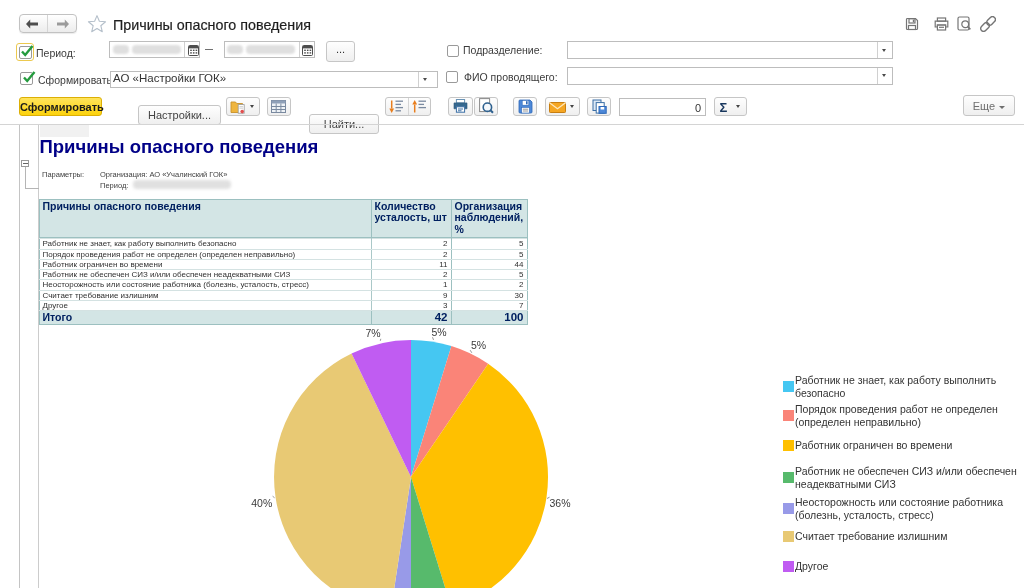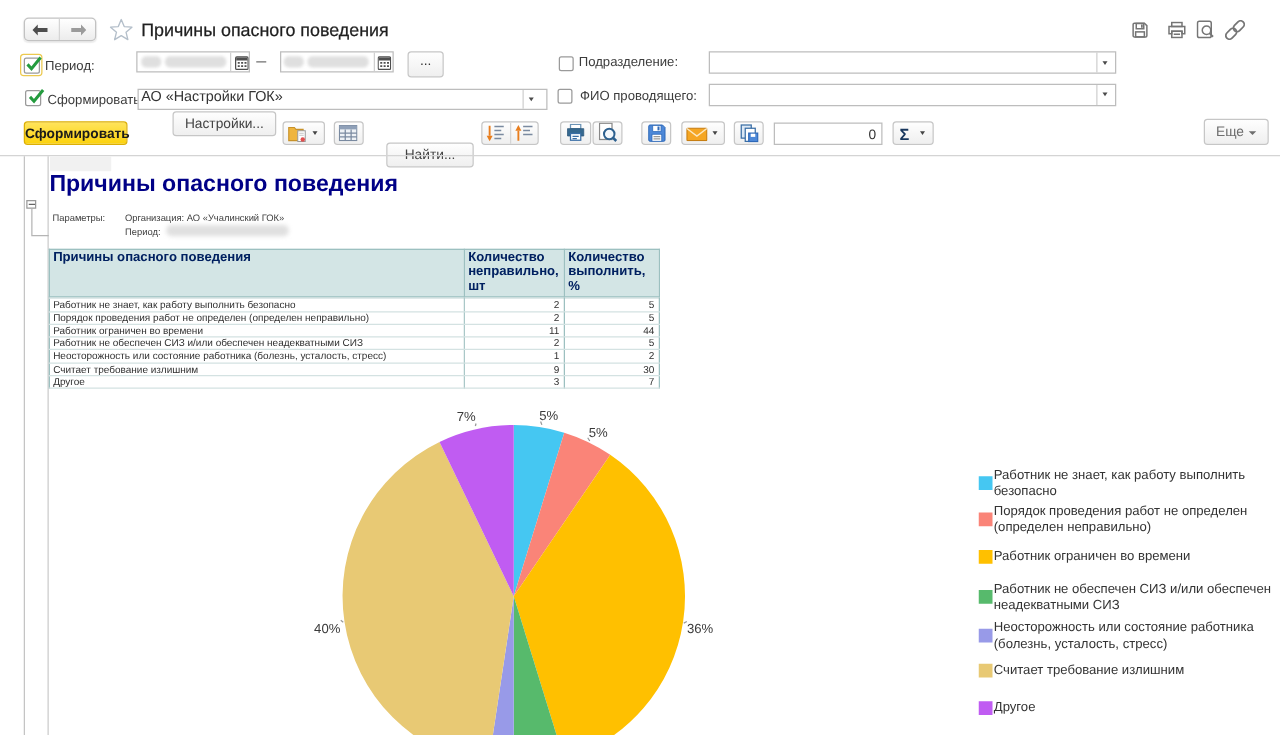--- a/index.html
+++ b/index.html
@@ -118,21 +118,21 @@
 <div class="abs" style="left:418px;top:71.5px;width:1px;height:15.5px;background:#d0d0d0;"></div>
 <div class="dd" style="left:423px;top:78px;"></div>
 
 <div class="cb" style="left:446px;top:71px;width:12px;height:12px;"></div>
 <div class="lbl" style="left:464px;top:71px;">ФИО проводящего:</div>
 <div class="field" style="left:567px;top:66.5px;width:326px;height:18px;"></div>
 <div class="abs" style="left:876.5px;top:67.5px;width:1px;height:16px;background:#d0d0d0;"></div>
 <div class="dd" style="left:882px;top:74px;"></div>
 
 <div class="abs" style="left:19px;top:96.5px;width:83px;height:19.5px;border:1px solid #dcaf05;border-radius:3px;background:linear-gradient(#ffe45c,#fcd20c);font-size:11px;font-weight:bold;color:#1a1a1a;text-align:left;line-height:19px;">Сформировать</div>
-<div class="btn" style="left:138px;top:89px;width:83px;height:19.5px;line-height:18px;">Настройки...</div>
+<div class="btn" style="left:138px;top:105px;width:83px;height:19.5px;line-height:18px;">Настройки...</div>
 <div class="btn" style="left:226px;top:96.5px;width:34px;height:19.5px;"></div>
 <svg class="abs" style="left:230px;top:99px;" width="16" height="15" viewBox="0 0 16 15">
     <path d="M1,3 L5.5,3 L6.7,4.5 L12.5,4.5 L12.5,13.5 L1,13.5 Z" fill="#efb53e" stroke="#c8922a" stroke-width="0.9"></path>
     <rect x="8.2" y="5.6" width="6" height="8.6" fill="#fff" stroke="#999" stroke-width="0.8"></rect>
     <line x1="9.4" y1="7.6" x2="13" y2="7.6" stroke="#bbb" stroke-width="0.7"></line>
     <line x1="9.4" y1="9.2" x2="13" y2="9.2" stroke="#bbb" stroke-width="0.7"></line>
     <circle cx="12.2" cy="12.6" r="1.8" fill="#e14f4f"></circle>
   </svg>
 <div class="dd" style="left:250px;top:104.5px;border-top-color:#444;"></div>
 <div class="btn" style="left:267px;top:96.5px;width:24px;height:19.5px;"></div>
@@ -231,22 +231,22 @@
 <div class="abs" style="left:38.5px;top:198.5px;width:488px;">
 <table style="border-collapse:collapse;width:488px;table-layout:fixed;font-family:'Liberation Sans',sans-serif;">
 <colgroup>
         <col style="width:332px">
         <col style="width:80px">
         <col style="width:76px">
       </colgroup>
 <tbody>
         <tr style="background:#d3e5e5;">
  <td style="border:1px solid #9cc0c0;padding:1px 3px;font-size:10.5px;font-weight:bold;color:#002060;vertical-align:top;height:33px;line-height:11.9px;">Причины опасного поведения</td>
- <td style="border:1px solid #9cc0c0;padding:1px 3px;font-size:10.5px;font-weight:bold;color:#002060;vertical-align:top;line-height:11.9px;">Количество неправильно, шт</td>
- <td style="border:1px solid #9cc0c0;padding:1px 3px;font-size:10.5px;font-weight:bold;color:#002060;vertical-align:top;line-height:11.9px;">Количество выполнить, %</td>
+ <td style="border:1px solid #9cc0c0;padding:1px 3px;font-size:10.5px;font-weight:bold;color:#002060;vertical-align:top;line-height:11.9px;">Количество усталость, шт</td>
+ <td style="border:1px solid #9cc0c0;padding:1px 3px;font-size:10.5px;font-weight:bold;color:#002060;vertical-align:top;line-height:11.9px;">Организация наблюдений, %</td>
 </tr>
 </tbody>
     </table>
 <table id="datatable" style="border-collapse:collapse;width:488px;table-layout:fixed;font-family:'Liberation Sans',sans-serif;">
 <colgroup>
         <col style="width:332px">
         <col style="width:80px">
         <col style="width:76px">
       </colgroup>
 <tbody>
@@ -277,20 +277,25 @@
         </tr>
 <tr>
           <td class="c1">Считает требование излишним</td>
           <td class="c2">9</td>
           <td class="c2">30</td>
         </tr>
 <tr>
           <td class="c1">Другое</td>
           <td class="c2">3</td>
           <td class="c2">7</td>
+        </tr>
+<tr style="background:#d3e5e5;">
+          <td class="t1">Итого</td>
+          <td class="t2">42</td>
+          <td class="t2">100</td>
         </tr>
 </tbody>
     </table>
 </div>
 
 <svg class="abs" style="left:250px;top:328px;" width="560" height="260" viewBox="0 0 560 260">
 <g transform="translate(-250,-328)">
 <path d="M411,477 L411.0,340.0 A137,137 0 0 1 451.4,346.1 Z" fill="#45c7f2"></path>
 <path d="M411,477 L451.4,346.1 A137,137 0 0 1 488.2,363.8 Z" fill="#fa8478"></path>
 <path d="M411,477 L488.2,363.8 A137,137 0 0 1 451.4,607.9 Z" fill="#ffc000"></path>

